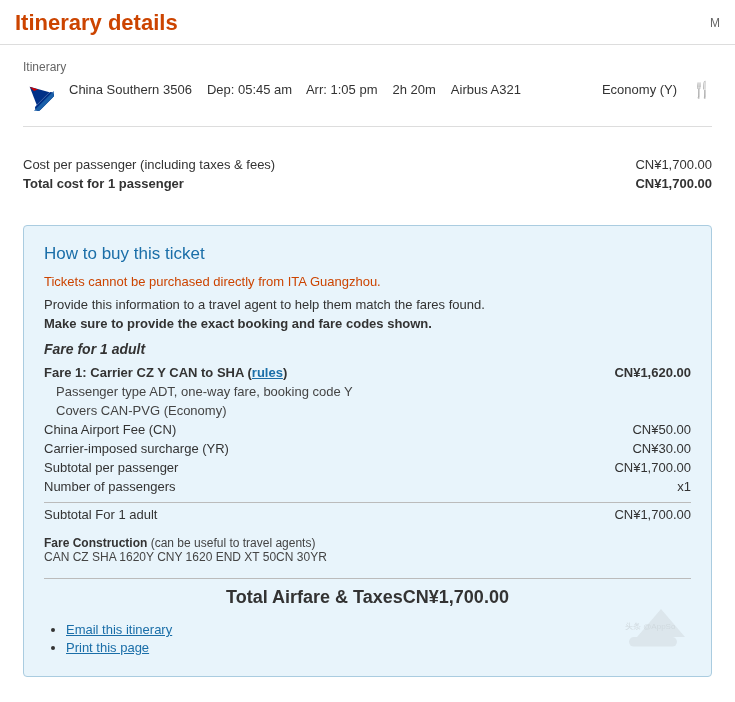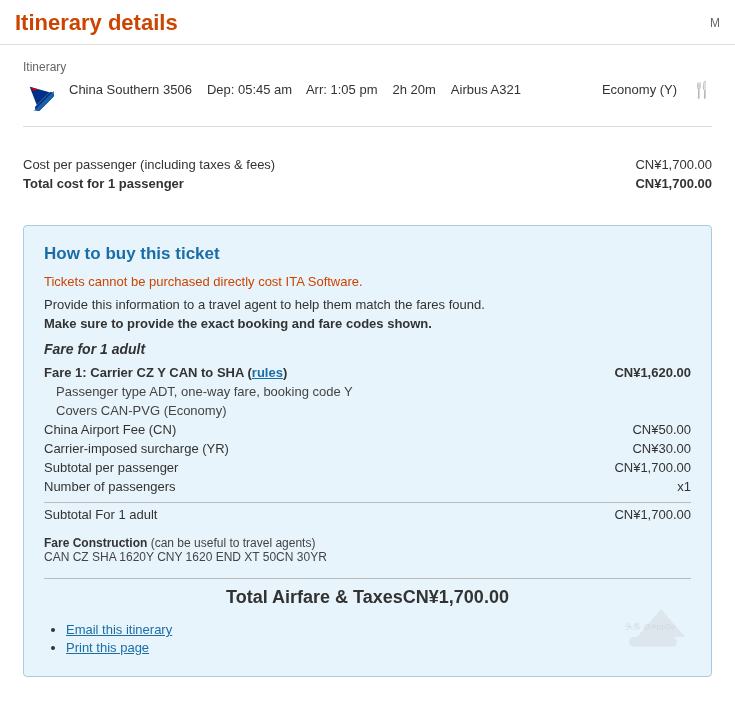--- a/index.html
+++ b/index.html
@@ -108,21 +108,21 @@
       border-radius: 4px;
       padding: 18px 20px;
       margin-top: 10px;
       position: relative;
       overflow: hidden;
     }
 
     .info-box h2 {
       font-size: 17px;
       color: #1a6ea8;
-      font-weight: bold;
+      font-weight: normal;
       margin-bottom: 10px;
     }
 
     .warning-text {
       color: #cc4400;
       font-size: 13px;
       margin-bottom: 8px;
     }
 
     .info-text {
@@ -312,21 +312,21 @@
     </div>
     <div class="cost-row total">
       <span class="cost-label">Total cost for 1 passenger</span>
       <span class="cost-value">CN¥1,700.00</span>
     </div>
   </div>
 
   <div class="info-box">
     <h2>How to buy this ticket</h2>
 
-    <div class="warning-text">Tickets cannot be purchased directly cost ITA Software.</div>
+    <div class="warning-text">Tickets cannot be purchased directly from ITA Guangzhou.</div>
 
     <div class="info-text">Provide this information to a travel agent to help them match the fares found.</div>
     <div class="info-text">
       <strong>Make sure to provide the exact booking and fare codes shown.</strong>
     </div>
 
     <div class="fare-section-title">Fare for 1 adult</div>
 
     <table class="fare-table">
       <tbody>

